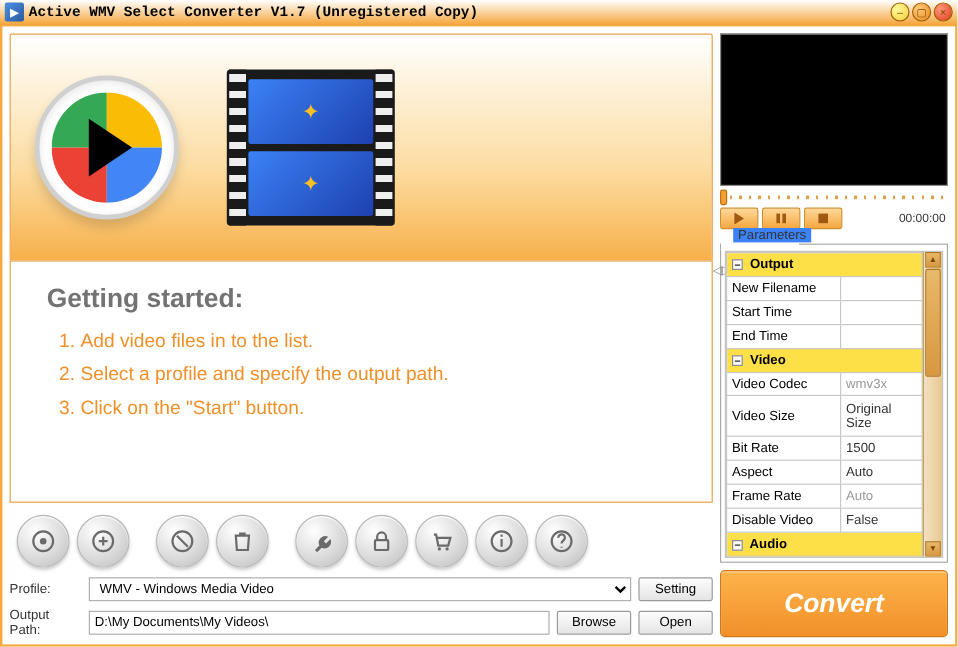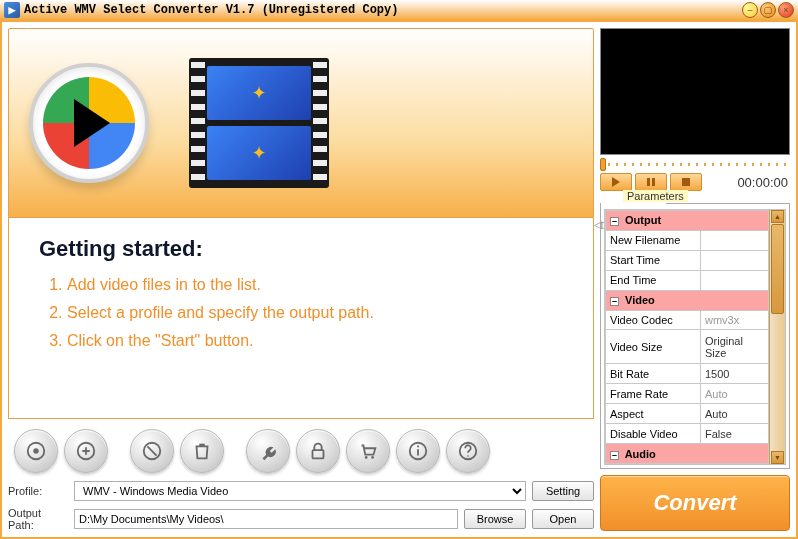--- a/index.html
+++ b/index.html
@@ -24,21 +24,21 @@
 .logo-inner { position:absolute; inset:10px; border-radius:50%; overflow:hidden; }
 .quad { position:absolute; width:50%; height:50%; }
 .q1 { top:0;left:0;background:#34a853; } .q2 { top:0;right:0;background:#fbbc05; } .q3 { bottom:0;left:0;background:#ea4335; } .q4 { bottom:0;right:0;background:#4285f4; }
 .play-tri { position:relative; z-index:2; width:0;height:0;border-left:36px solid #000;border-top:24px solid transparent;border-bottom:24px solid transparent; margin-left:6px; }
 .film { width:140px; height:130px; background:#1a1a1a; border-radius:3px; position:relative; padding:8px 18px; display:flex;flex-direction:column;gap:6px; }
 .film::before,.film::after{content:"";position:absolute;top:0;bottom:0;width:14px;background:repeating-linear-gradient(#1a1a1a 0 4px,#eee 4px 10px,#1a1a1a 10px 14px);}
 .film::before{left:2px;} .film::after{right:2px;}
 .frame { flex:1; background:linear-gradient(135deg,#3b82f6,#1e40af); border-radius:2px; display:flex;align-items:center;justify-content:center;color:#fbbf24;font-size:18px; }
 
 .guide { flex:1; border:1px solid #e8a048; margin-top:-1px; padding:18px 30px; background:#fff; }
-.guide h2 { font-family: "Trebuchet MS", sans-serif; color:#0f172a; font-size:22px; font-weight:bold; margin-bottom:14px; }
+.guide h2 { font-family: "Trebuchet MS", sans-serif; color:#737373; font-size:22px; font-weight:bold; margin-bottom:14px; }
 .guide ol { list-style:decimal; padding-left:28px; }
 .guide li { color:#f0902a; font-size:16px; font-family:"Trebuchet MS",sans-serif; margin-bottom:10px; }
 
 .toolbar { display:flex; gap:6px; padding:10px 6px 4px; }
 .tbtn { width:44px; height:44px; border-radius:50%; background:radial-gradient(circle at 35% 30%, #fff, #d8d8d8 60%, #bcbcbc); border:1px solid #b8b8b8; box-shadow:0 2px 3px rgba(0,0,0,0.2), inset 0 1px 1px #fff; display:flex;align-items:center;justify-content:center;cursor:pointer; }
 .tbtn svg { width:22px; height:22px; fill:#6a6a6a; }
 .tsep { width:10px; }
 
 .bottomrows { margin-top:4px; display:flex; flex-direction:column; gap:6px; }
 .row { display:flex; align-items:center; gap:6px; }
@@ -48,28 +48,28 @@
 .row .sbtn span { position:relative; }
 .row .sbtn span::first-letter { text-decoration:underline; }
 
 .preview { height:127px; background:#000; border:1px solid #888; }
 .slider { height:18px; display:flex; align-items:center; padding:2px 0; }
 .slider .track { flex:1; height:3px; background:repeating-linear-gradient(90deg,#e0a050 0 2px,transparent 2px 8px); position:relative; }
 .slider .thumb { position:absolute; left:0; top:-5px; width:6px; height:13px; background:#f0a030; border:1px solid #c07010; border-radius:2px; }
 .pctrl { display:flex; gap:3px; align-items:center; margin-bottom:6px; }
 .pbtn { width:32px; height:18px; background:linear-gradient(#ffd89a,#f5a840); border:1px solid #d0902a; border-radius:2px; display:flex;align-items:center;justify-content:center;cursor:pointer; }
 .pbtn svg { width:10px;height:10px;fill:#a05a10; }
-.timecode { flex:1; text-align:right; color:#333; font-size:13px; padding-right:2px; }
+.timecode { flex:1; text-align:right; color:#333; font-size:10px; padding-right:2px; }
 
 .params { border:1px solid #aaa; flex:1; display:flex; flex-direction:column; position:relative; }
-.params legend { font-size:11px; color:#333; padding:0 4px; position:relative; top:-7px; left:22px; background:#fef9c3; }
+.params legend { font-size:11px; color:#333; padding:0 4px; position:relative; top:-7px; left:10px; background:#3b82f6; }
 .params-outer { flex:1; border:1px solid #c4c4c4; margin:0 3px 3px; overflow:hidden; position:relative; display:flex; }
 .ptable { flex:1; border-collapse:collapse; font-size:11px; }
 .ptable td { border:1px solid #c8c8c8; padding:2px 4px; height:17px; }
-.ptable .hdr td { background:#fca5a5; font-weight:bold; }
+.ptable .hdr td { background:#fde047; font-weight:bold; }
 .ptable .hdr .exp { display:inline-block; width:9px; height:9px; border:1px solid #888; text-align:center; line-height:7px; font-size:9px; margin-right:3px; background:#fff; }
 .ptable .val { color:#333; width:68px; }
 .ptable .val.gray { color:#999; }
 .pscroll { width:16px; background:linear-gradient(90deg,#f4e0c0,#e8c890); border-left:1px solid #c0a060; position:relative; }
 .pscroll .thumb { position:absolute; top:14px; left:1px; right:1px; height:90px; background:linear-gradient(#e8b86a,#d89840); border:1px solid #b07820; border-radius:2px; }
 .pscroll .arr { position:absolute; left:1px; right:1px; height:13px; background:linear-gradient(#e8b86a,#d89840); border:1px solid #b07820; display:flex;align-items:center;justify-content:center;font-size:7px;color:#7a4a00; }
 .pscroll .up { top:0; } .pscroll .dn { bottom:0; }
 
 .convert { margin-top:6px; height:56px; background:linear-gradient(#ffb34a,#f0902a); border:1px solid #d07818; border-radius:4px; display:flex;align-items:center;justify-content:center; color:#fff; font-size:22px; font-weight:bold; font-family:"Trebuchet MS",sans-serif; font-style:italic; cursor:pointer; box-shadow:inset 0 1px 0 rgba(255,255,255,0.5); }
 
@@ -245,26 +245,26 @@
               </tr>
               <tr>
                 <td>Video Size</td>
                 <td class="val">Original Size</td>
               </tr>
               <tr>
                 <td>Bit Rate</td>
                 <td class="val">1500</td>
               </tr>
               <tr>
+                <td>Aspect</td>
+                <td class="val">Auto</td>
+              </tr>
+              <tr>
                 <td>Frame Rate</td>
                 <td class="val gray">Auto</td>
-              </tr>
-              <tr>
-                <td>Aspect</td>
-                <td class="val">Auto</td>
               </tr>
               <tr>
                 <td>Disable Video</td>
                 <td class="val">False</td>
               </tr>
               <tr class="hdr">
                 <td colspan="2"><span class="exp">–</span> Audio</td>
               </tr>
             </tbody>
           </table>

